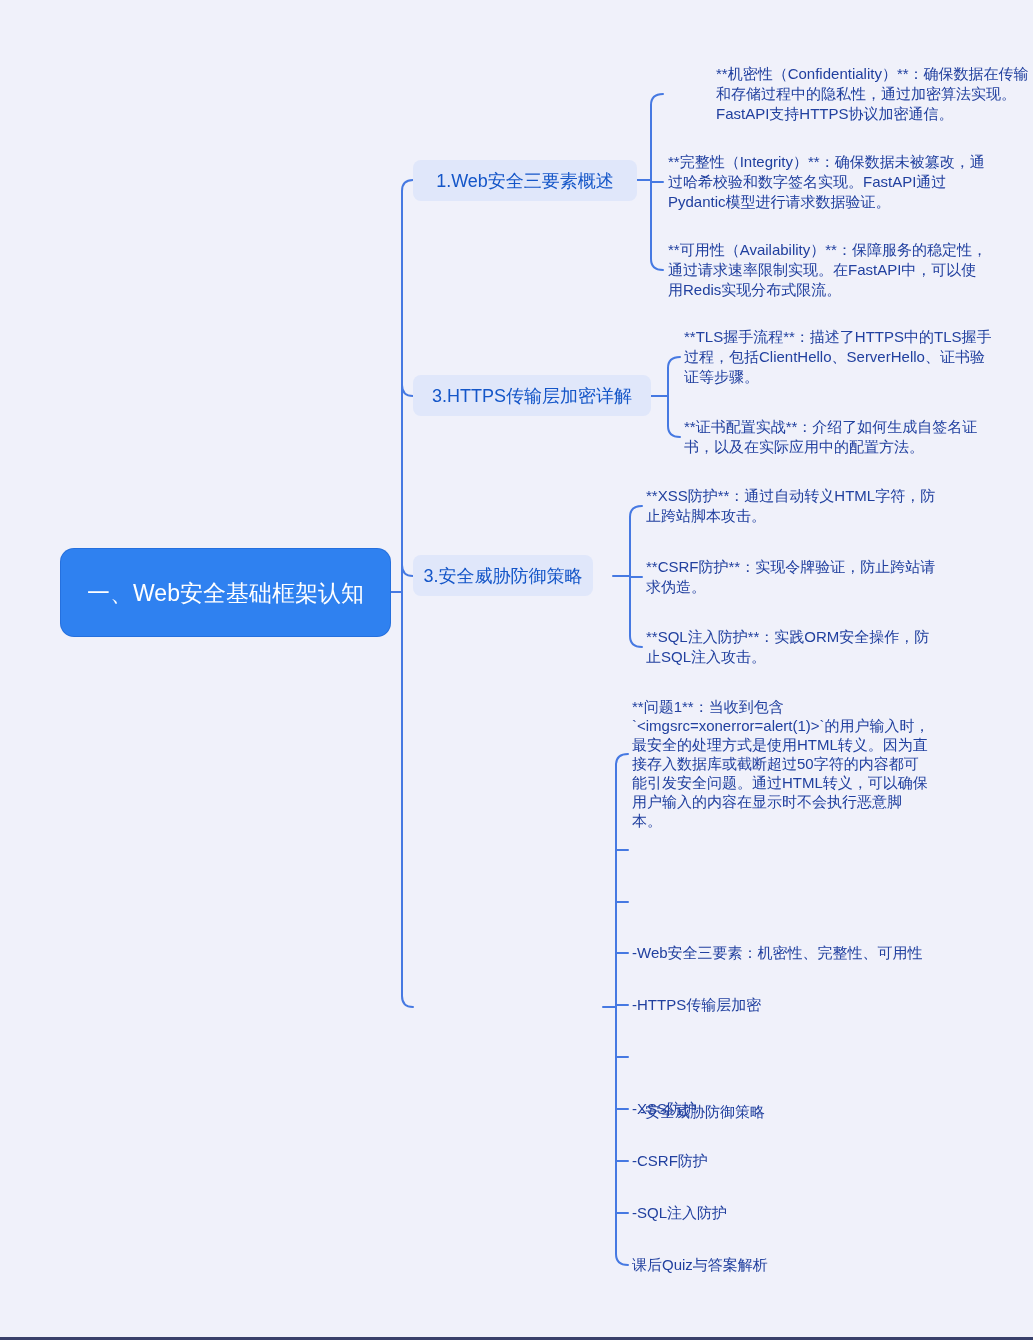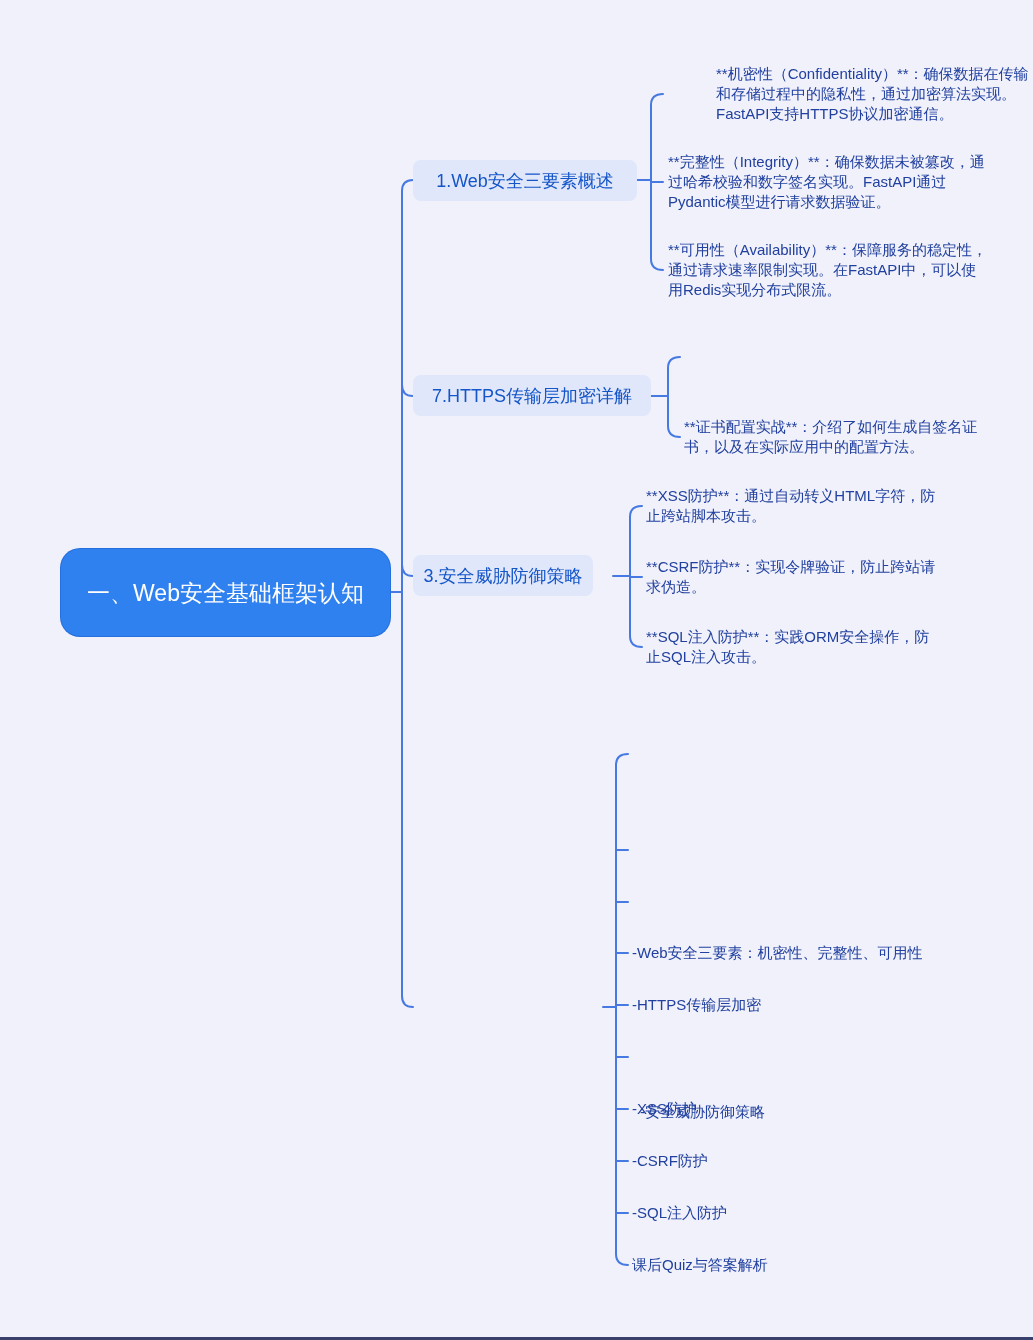--- a/index.html
+++ b/index.html
@@ -26,21 +26,21 @@
   #connectors{
     position:absolute;left:0;top:0;width:1033px;height:1340px;
   }
   #connectors path{
     fill:none;stroke:var(--line);stroke-width:2;stroke-linecap:round;
   }
   .root-node{
     position:absolute;left:60px;top:548px;width:331px;height:89px;
     box-sizing:border-box;padding:0 24px;
     background:var(--rootBg);color:var(--rootText);
-    border-radius:20px;border:1px solid rgba(20,80,190,.35);
+    border-radius:14px;border:1px solid rgba(20,80,190,.35);
     display:flex;align-items:center;justify-content:center;text-align:center;
     font-size:23px;line-height:34px;cursor:pointer;
   }
   .branch-node{
     position:absolute;height:41px;box-sizing:border-box;
     background:var(--branchBg);color:var(--branchText);
     border-radius:8px;
     display:flex;align-items:center;justify-content:center;text-align:center;
     font-size:18px;cursor:pointer;
   }
@@ -90,33 +90,35 @@
       <path d="M 616 1057 H 628"></path>
       <path d="M 616 1109 H 628"></path>
       <path d="M 616 1161 H 628"></path>
       <path d="M 616 1213 H 628"></path>
     </g>
   </svg>
 
   <div class="root-node">一、Web安全基础框架认知</div>
 
   <div class="branch-node" style="left:413px;top:160px;width:224px;">1.Web安全三要素概述</div>
-  <div class="branch-node" style="left:413px;top:375px;width:238px;">7.HTTPS传输层加密详解</div>
+  <div class="branch-node" style="left:413px;top:375px;width:238px;">3.HTTPS传输层加密详解</div>
   <div class="branch-node" style="left:413px;top:555px;width:180px;">3.安全威胁防御策略</div>
 
   <div class="leaf-node" style="left:668px;top:64px;width:322px;margin-left:48px;">**机密性（Confidentiality）**：确保数据在传输和存储过程中的隐私性，通过加密算法实现。FastAPI支持HTTPS协议加密通信。</div>
   <div class="leaf-node" style="left:668px;top:152px;width:322px;">**完整性（Integrity）**：确保数据未被篡改，通过哈希校验和数字签名实现。FastAPI通过Pydantic模型进行请求数据验证。</div>
   <div class="leaf-node" style="left:668px;top:240px;width:322px;">**可用性（Availability）**：保障服务的稳定性，通过请求速率限制实现。在FastAPI中，可以使用Redis实现分布式限流。</div>
 
+  <div class="leaf-node" style="left:684px;top:327px;width:312px;">**TLS握手流程**：描述了HTTPS中的TLS握手过程，包括ClientHello、ServerHello、证书验证等步骤。</div>
   <div class="leaf-node" style="left:684px;top:417px;width:312px;">**证书配置实战**：介绍了如何生成自签名证书，以及在实际应用中的配置方法。</div>
 
   <div class="leaf-node" style="left:646px;top:486px;width:290px;">**XSS防护**：通过自动转义HTML字符，防止跨站脚本攻击。</div>
   <div class="leaf-node" style="left:646px;top:557px;width:290px;">**CSRF防护**：实现令牌验证，防止跨站请求伪造。</div>
   <div class="leaf-node" style="left:646px;top:627px;width:290px;">**SQL注入防护**：实践ORM安全操作，防止SQL注入攻击。</div>
 
+  <div class="leaf-node leaf-tight" style="left:632px;top:697px;width:298px;">**问题1**：当收到包含`&lt;imgsrc=xonerror=alert(1)&gt;`的用户输入时，最安全的处理方式是使用HTML转义。因为直接存入数据库或截断超过50字符的内容都可能引发安全问题。通过HTML转义，可以确保用户输入的内容在显示时不会执行恶意脚本。</div>
   <div class="leaf-node" style="left:632px;top:943px;width:360px;">-Web安全三要素：机密性、完整性、可用性</div>
   <div class="leaf-node" style="left:632px;top:995px;width:360px;">-HTTPS传输层加密</div>
   <div class="leaf-node" style="left:632px;top:1102px;width:360px;margin-left:8px;">-安全威胁防御策略</div>
   <div class="leaf-node" style="left:632px;top:1099px;width:360px;">-XSS防护</div>
   <div class="leaf-node" style="left:632px;top:1151px;width:360px;">-CSRF防护</div>
   <div class="leaf-node" style="left:632px;top:1203px;width:360px;">-SQL注入防护</div>
   <div class="leaf-node" style="left:632px;top:1255px;width:360px;">课后Quiz与答案解析</div>
 
   <div class="edge-bar"></div>
 </div>

